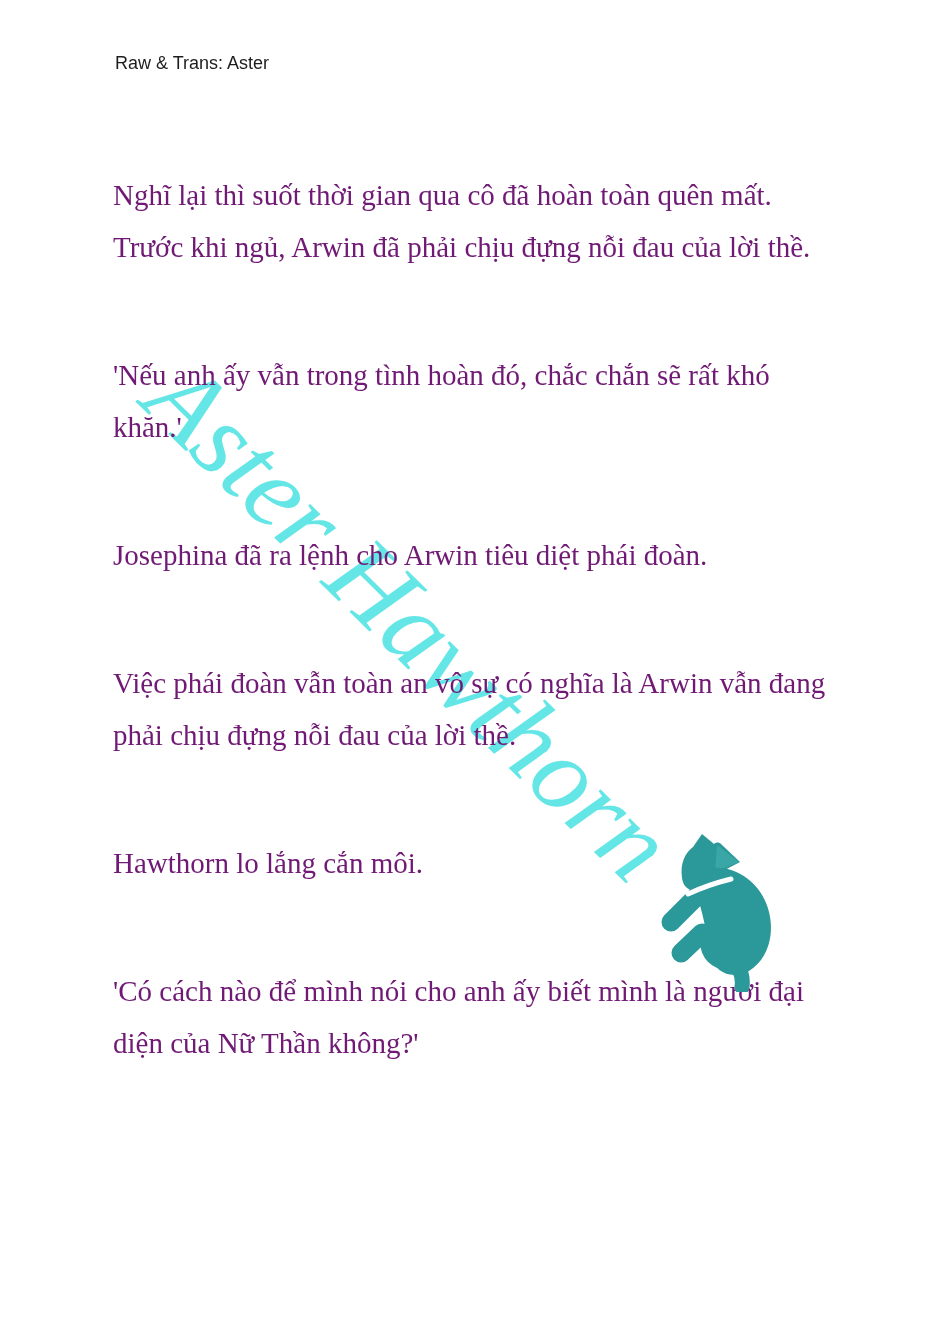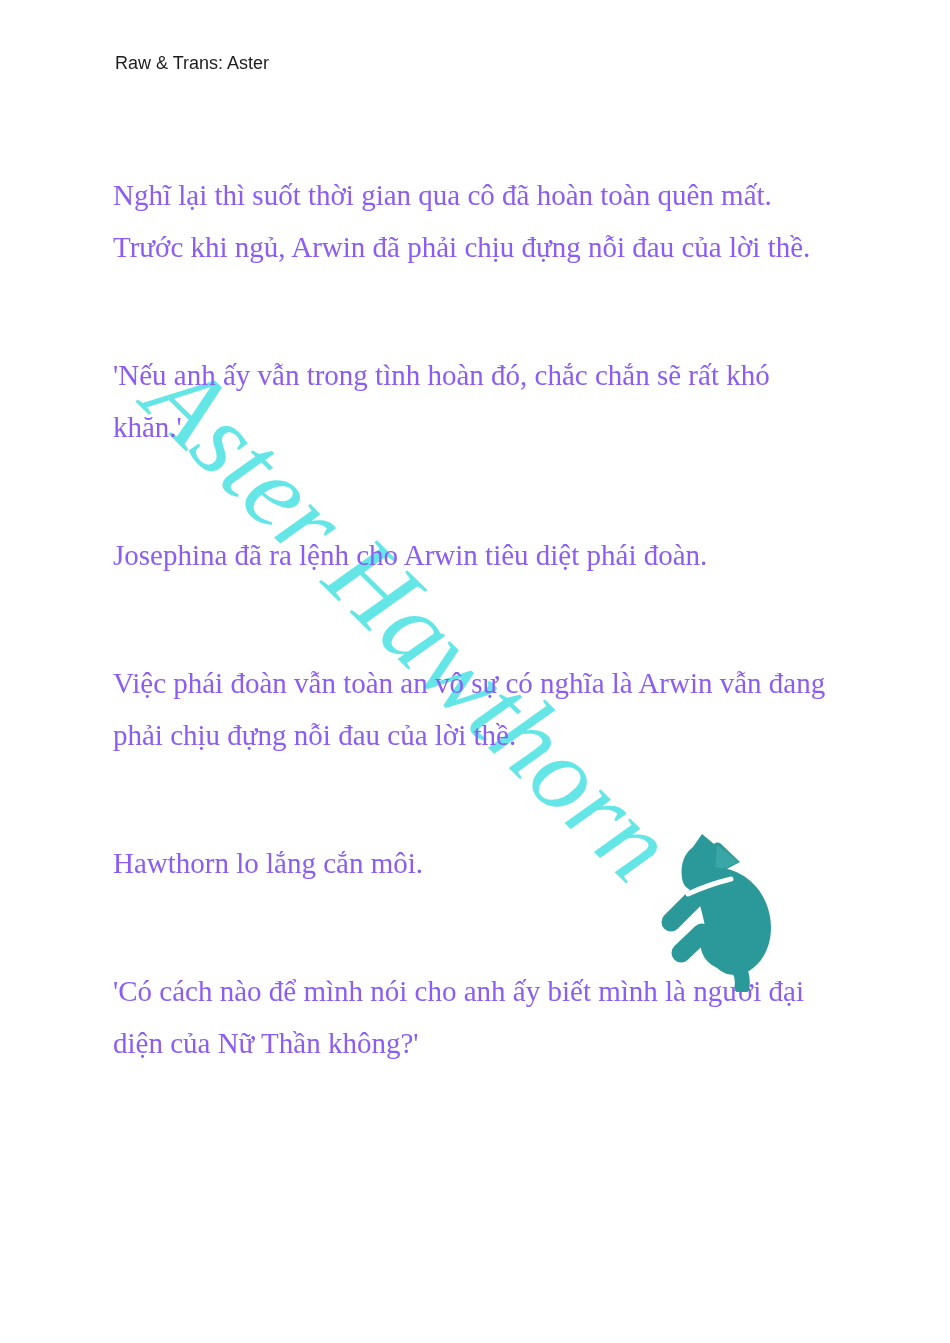--- a/index.html
+++ b/index.html
@@ -41,21 +41,21 @@
     position: absolute;
     left: 113px; top: 169px;
     width: 800px;
     z-index: 2;
   }
   .para {
     margin: 0 0 76px 0;
     font-family: "Liberation Serif", serif;
     font-size: 29px;
     line-height: 52px;
-    color: #8b5cf6;
+    color: #701a75;
     white-space: pre; 
   }
 
   .cat {
     position: absolute;
     left: 655px; top: 830px;
     width: 120px; height: 162px;
     z-index: 3;
   }
 </style>

